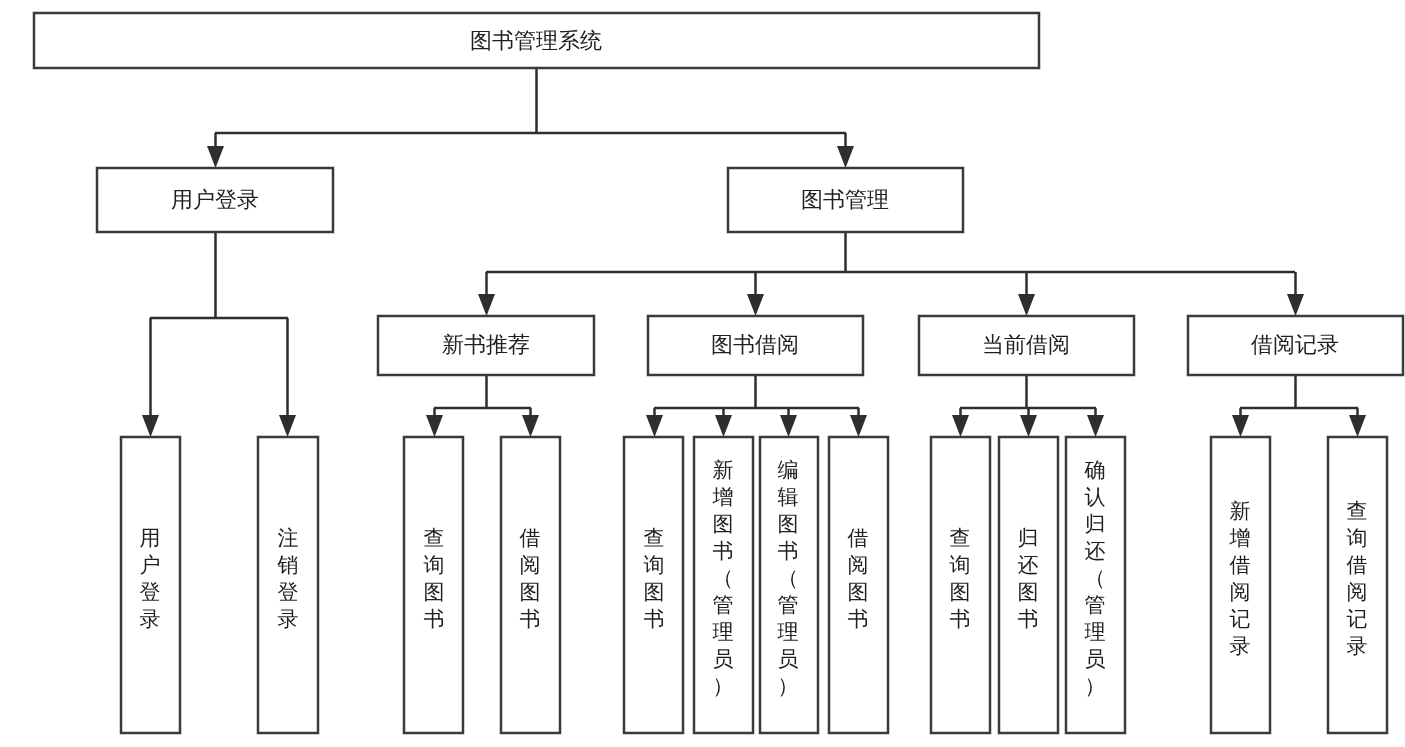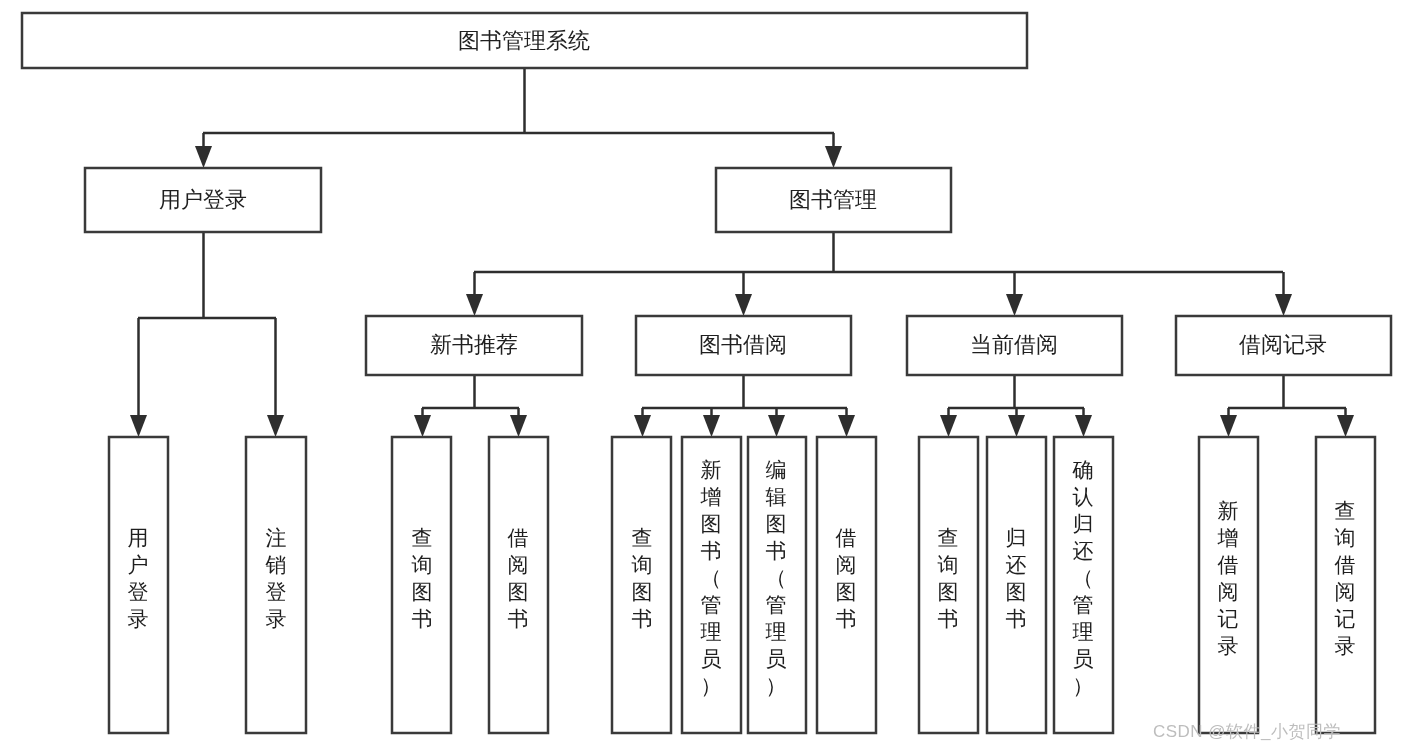--- a/index.html
+++ b/index.html
@@ -9,21 +9,21 @@
   }
   body {
     width: 1405px;
     height: 747px;
     font-family: "Liberation Sans", "DejaVu Sans", sans-serif;
     overflow: hidden;
     position: relative;
   }
   #diagram-root {
     position: absolute;
-    top: 0; left: 4px;
+    top: 0; left: 16px;
     width: 1345px;
     height: 747px;
   }
   svg.diagram {
     display: block;
     width: 1405px;
     height: 747px;
   }
   .node-box {
     fill: #ffffff;
@@ -213,14 +213,13 @@
     <g>
       <rect class="node-box" x="1195" y="437" width="59" height="296"></rect>
       <text class="node-label-v" x="1224" y="517.5"><tspan x="1224" y="517.5">新</tspan><tspan x="1224" dy="27">增</tspan><tspan x="1224" dy="27">借</tspan><tspan x="1224" dy="27">阅</tspan><tspan x="1224" dy="27">记</tspan><tspan x="1224" dy="27">录</tspan></text>
     </g>
     <g>
       <rect class="node-box" x="1312" y="437" width="59" height="296"></rect>
       <text class="node-label-v" x="1341" y="517.5"><tspan x="1341" y="517.5">查</tspan><tspan x="1341" dy="27">询</tspan><tspan x="1341" dy="27">借</tspan><tspan x="1341" dy="27">阅</tspan><tspan x="1341" dy="27">记</tspan><tspan x="1341" dy="27">录</tspan></text>
     </g>
   </svg>
 
-  <div class="watermark">CSDN @软件_小贺同学</div>
 </div>
 
 </body></html>

